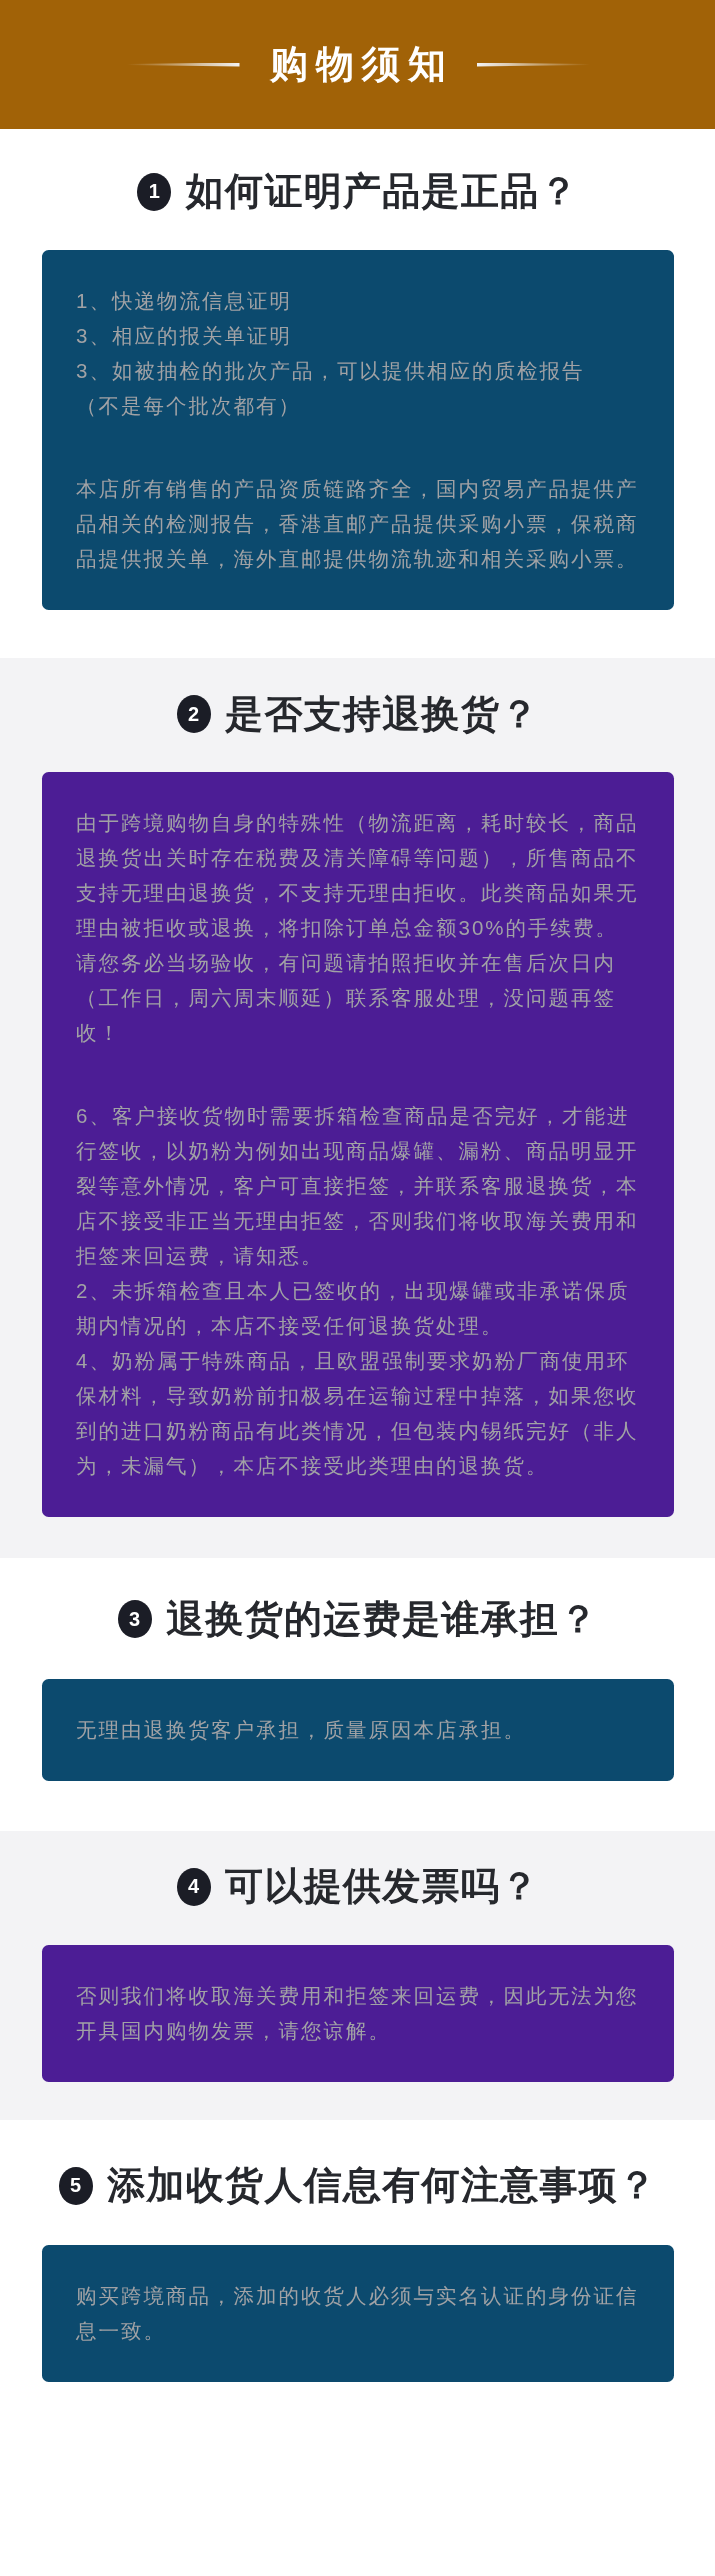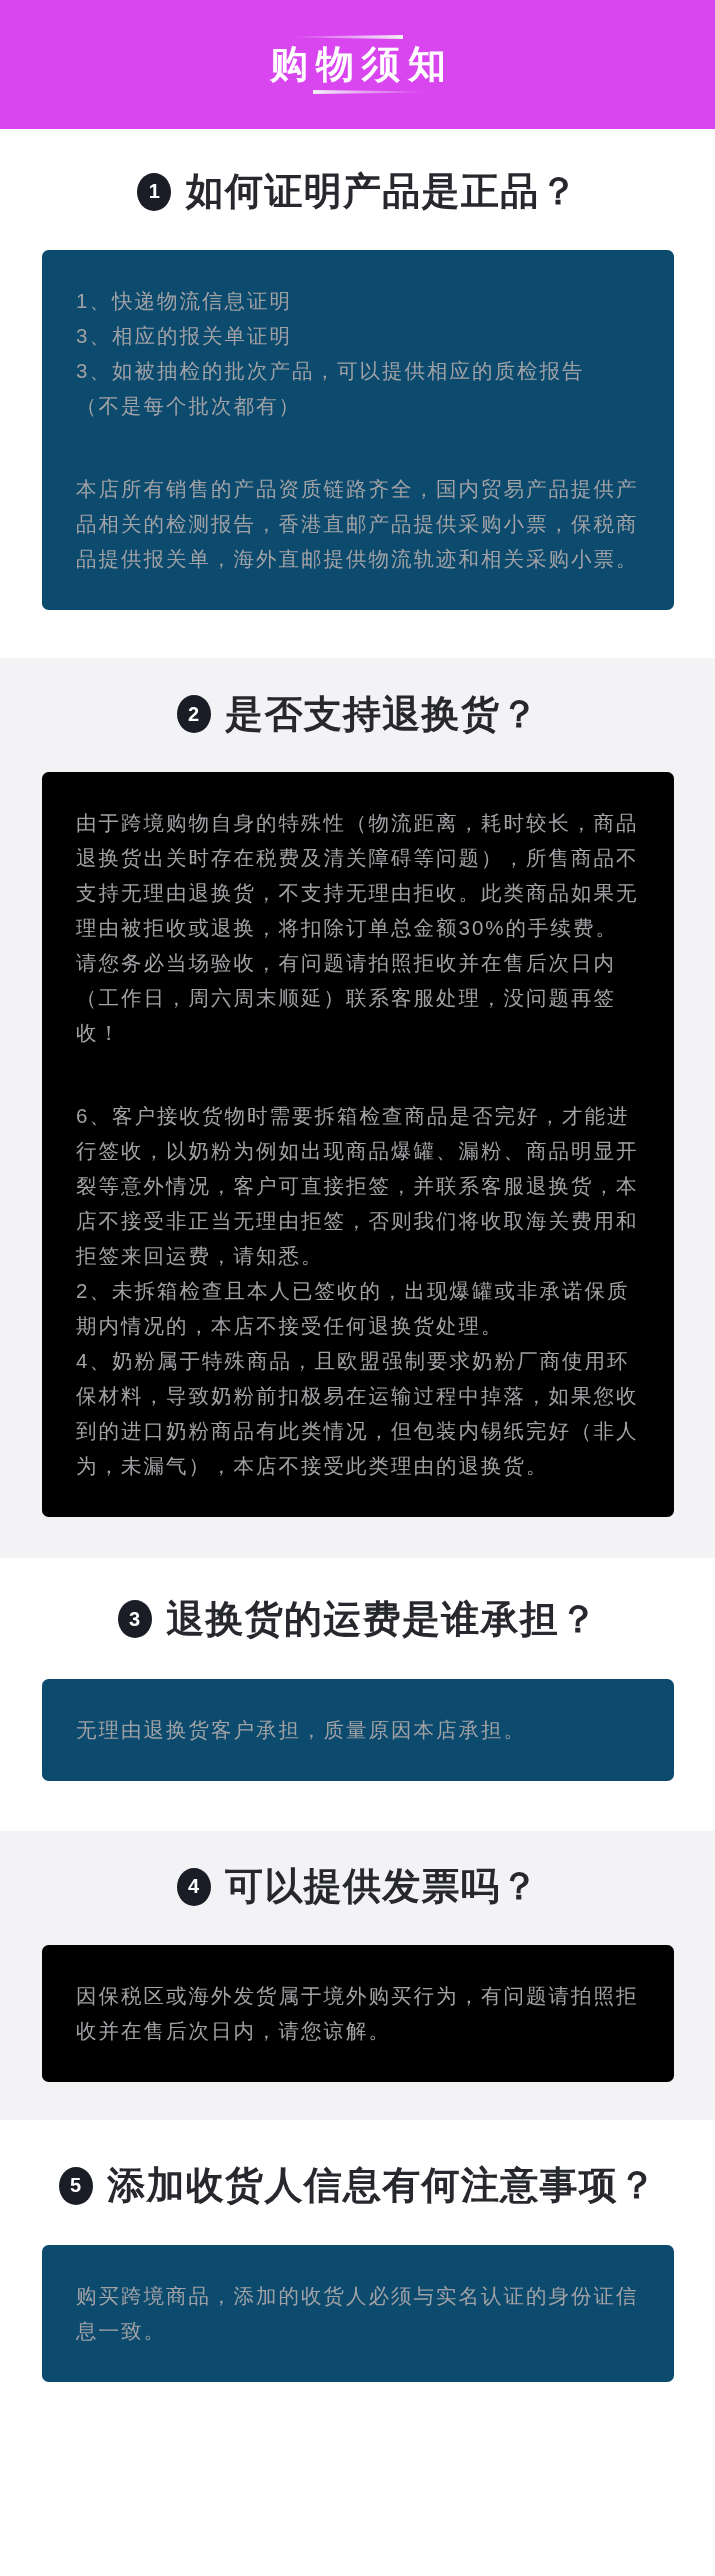--- a/index.html
+++ b/index.html
@@ -4,22 +4,22 @@
 <style>
   * { margin:0; padding:0; box-sizing:border-box; }
   html,body { background:#ffffff; }
   .page {
     width:716px; min-height:2576px; margin:0 auto; background:#ffffff;
     font-family:"Liberation Sans","DejaVu Sans",sans-serif;
     padding-bottom:43px;
   }
   
   .header {
-    height:129px; background:#d946ef;
-    display:flex; align-items:center; justify-content:center;flex-direction:column;
+    height:129px; background:#a16207;
+    display:flex; align-items:center; justify-content:center;
   }
   .header-title {
     color:#ffffff; font-size:38px; font-weight:bold;
     letter-spacing:8px; text-indent:8px; white-space:nowrap;
   }
   .hline { width:113px; height:4px; flex:0 0 auto; }
   .hline-left  {
     margin-right:22.5px;
     background:linear-gradient(to right, rgba(245,246,248,0), #f2f3f5);
     clip-path:polygon(0 38%, 100% 0, 100% 100%, 0 62%);
@@ -43,21 +43,21 @@
     letter-spacing:1.3px; white-space:nowrap;
   }
   
   .notice-box {
     width:632px; margin:0 auto; border-radius:6.6px;
     padding:33px 34px 34px 34px;
     font-size:20.5px; line-height:35px; letter-spacing:2px;
     color:#a1a2a5; text-align:left;
   }
   .box-gray  { background:#0c4a6e; }
-  .box-white { background:#000000; }
+  .box-white { background:#4c1d95; }
   .block + .block { margin-top:48px; }
   
   .sec-plain-1 .title-row { margin:37px 0 33px 0; }
   .band { background:#f3f3f5; }
   .band-2 { margin-top:48px; padding:30.5px 0 41px 0; }
   .band-2 .title-row { margin-bottom:32px; }
   .sec-plain-3 .title-row { margin:36px 0 34px 0; }
   .band-4 { margin-top:50px; padding:30.5px 0 38px 0; }
   .band-4 .title-row { margin-bottom:33px; }
   .sec-plain-5 .title-row { margin:40px 0 34px 0; }
@@ -120,21 +120,21 @@
     </div>
   </div>
 
   <div class="band band-4">
     <div class="title-row">
       <span class="badge">4</span>
       <span class="sec-title">可以提供发票吗？</span>
     </div>
     <div class="notice-box box-white">
       <div class="block">
-        <div>因保税区或海外发货属于境外购买行为，有问题请拍照拒收并在售后次日内，请您谅解。</div>
+        <div>否则我们将收取海关费用和拒签来回运费，因此无法为您开具国内购物发票，请您谅解。</div>
       </div>
     </div>
   </div>
 
   <div class="sec-plain-5">
     <div class="title-row">
       <span class="badge">5</span>
       <span class="sec-title">添加收货人信息有何注意事项？</span>
     </div>
     <div class="notice-box box-gray">

